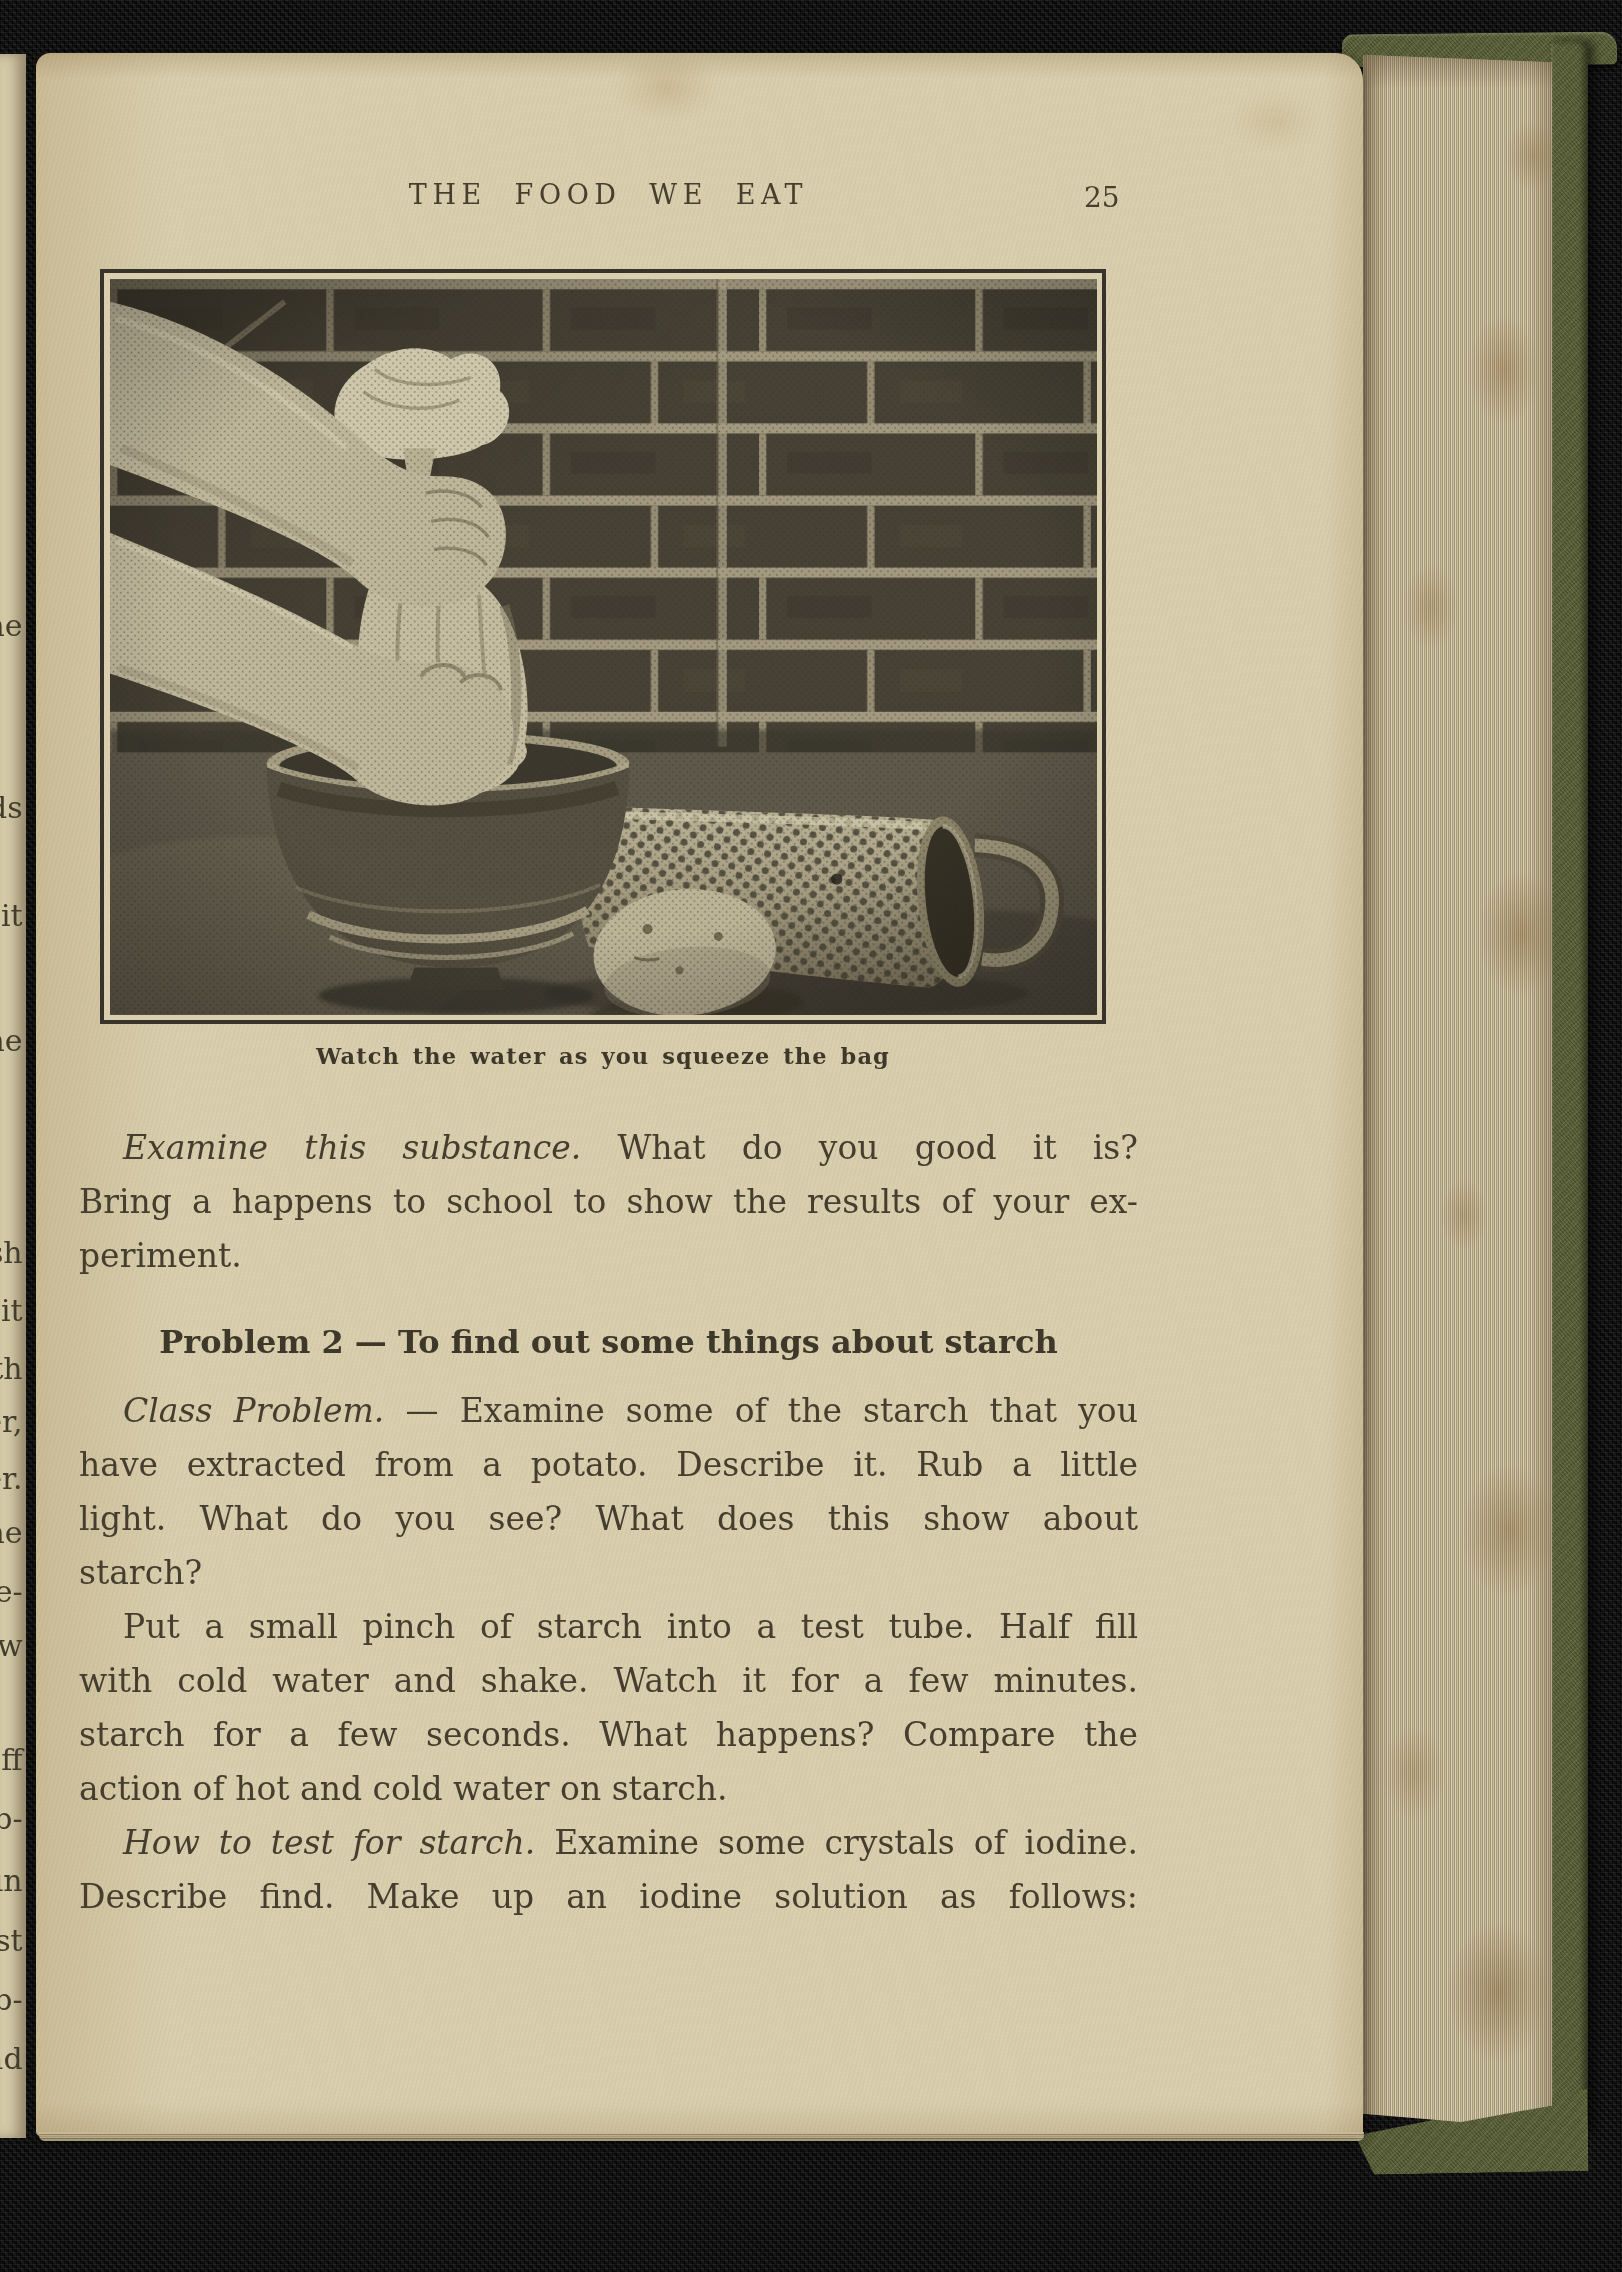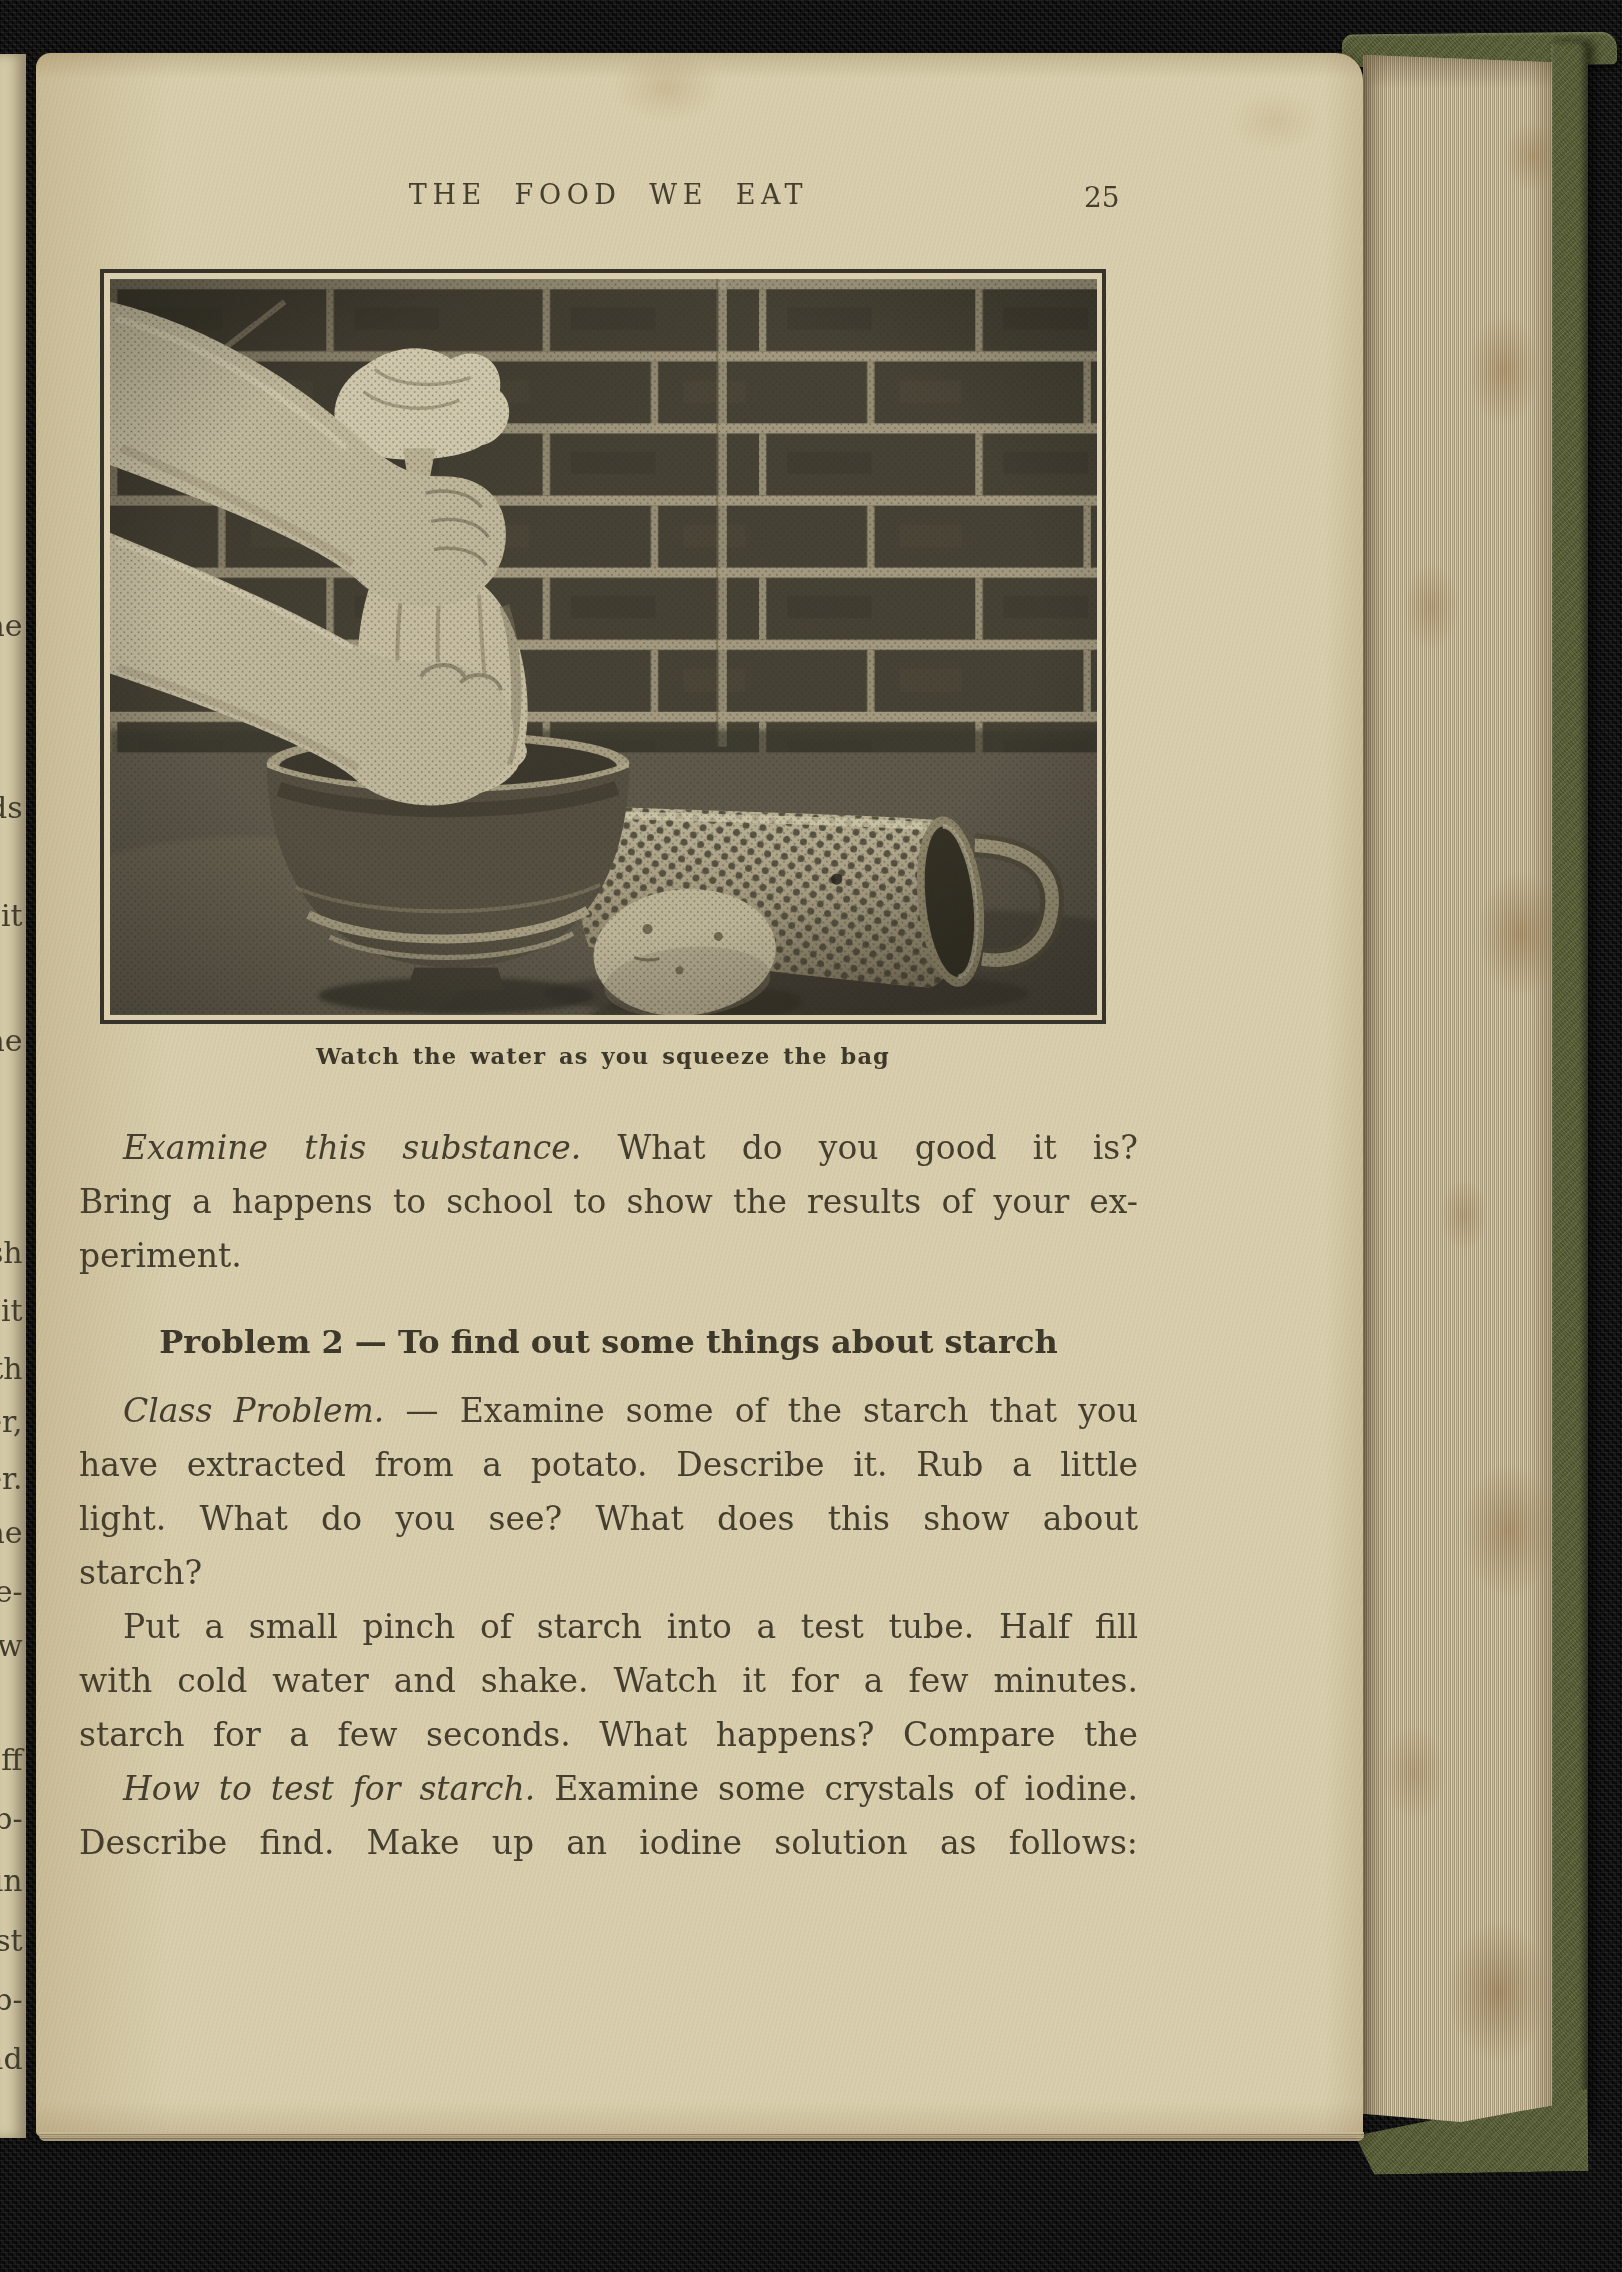--- a/index.html
+++ b/index.html
@@ -267,20 +267,21 @@
         <div class="line"><span>Bring a happens to school to show the results of your ex-</span></div>
         <div class="line no-just"><span>periment.</span></div>
         <div class="heading-line">Problem 2 — To find out some things about starch</div>
         <div class="line indent"><span class="it">Class Problem.</span><span> — Examine some of the starch that you</span></div>
         <div class="line"><span>have extracted from a potato.  Describe it.  Rub a little</span></div>
         <div class="line"><span>light.  What do you see?  What does this show about</span></div>
         <div class="line no-just"><span>starch?</span></div>
         <div class="line indent"><span>Put a small pinch of starch into a test tube.  Half fill</span></div>
         <div class="line"><span>with cold water and shake.  Watch it for a few minutes.</span></div>
         <div class="line"><span>starch for a few seconds.  What happens?  Compare the</span></div>
+        <div class="line no-just"><span>action of hot and cold water on starch.</span></div>
         <div class="line indent"><span class="it">How to test for starch.</span><span>  Examine some crystals of iodine.</span></div>
         <div class="line"><span>Describe find.  Make up an iodine solution as follows:</span></div>
       </div>
   </div>
 
   <div class="page-bottom-edges"></div>
 </div>
 
 
 </body></html>

